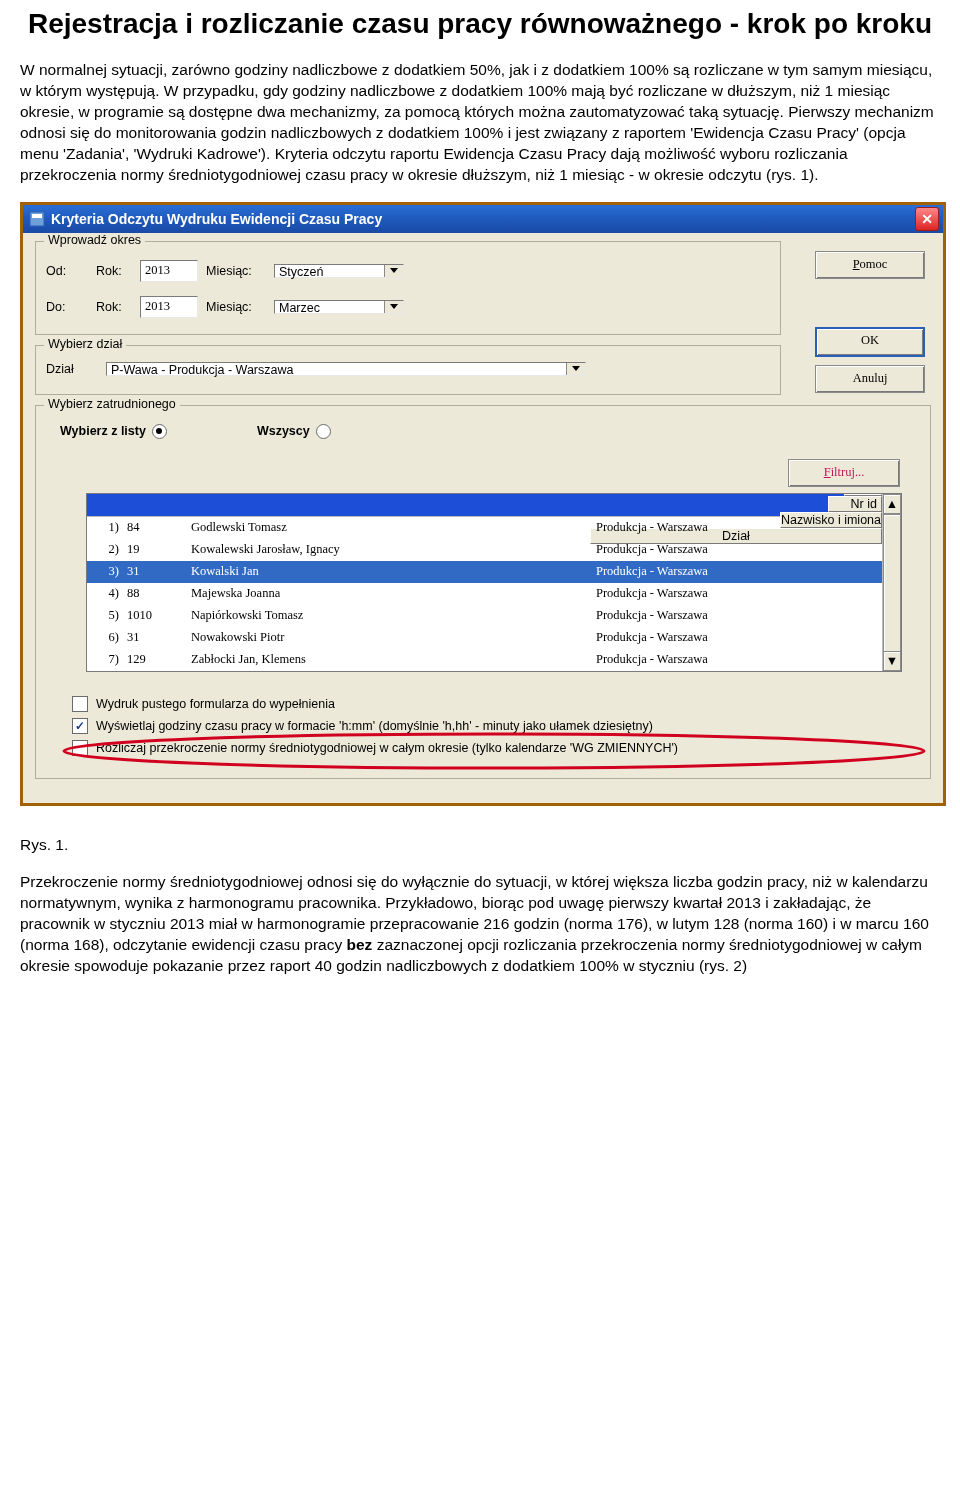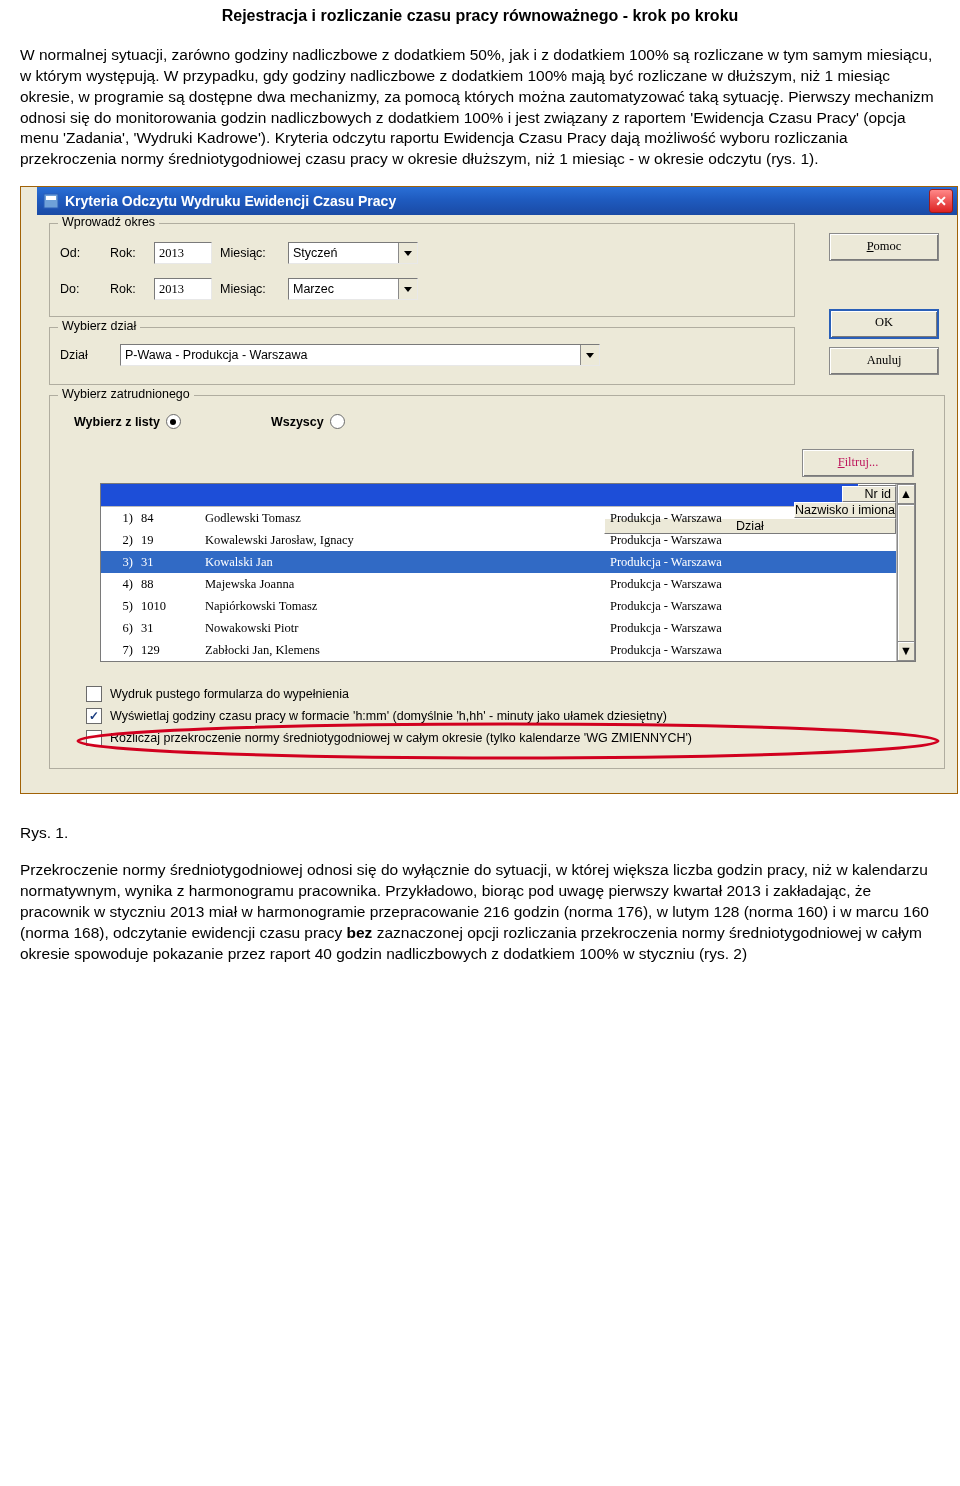--- a/index.html
+++ b/index.html
@@ -10,21 +10,21 @@
     color: #000;
   }
   .page {
     width: 960px;
     margin: 0 auto;
     padding: 0 20px 30px 20px;
     box-sizing: border-box;
   }
   h1.title {
     text-align: center;
-    font-size: 16px;
+    font-size: 28px;
     font-weight: bold;
     margin: 6px 0 18px 0;
     line-height: 1.3;
   }
   p.body {
     font-size: 15.5px;
     line-height: 1.35;
     margin: 0 0 16px 0;
     text-align: left;
   }
@@ -33,23 +33,22 @@
     margin: 30px 0 18px 0;
   }
   .bold { font-weight: bold; text-align: right; }
 
   
   .dialog {
     width: 920px;
     margin: 14px 0;
     font-family: Tahoma, Verdana, sans-serif;
     font-size: 12.5px;
-    border: 1px solid #a16207;
-    background: #ece9d8;
-    padding-left: 16px;
+    border: 3px solid #a16207;
+    background: #ece9d8;
   }
   .titlebar {
     background: linear-gradient(to bottom, #2a6fd6 0%, #1f5bbf 45%, #1a4aa5 100%);
     color: #fff;
     display: flex;
     align-items: center;
     height: 28px;
     padding: 0 4px 0 6px;
     font-weight: bold;
     font-size: 14px;
@@ -144,24 +143,23 @@
     font-size: 12.5px;
   }
   .year-input { width: 58px; }
   .combo {
     position: relative;
     background: #fff;
     border-top: 1px solid #7a7a7a;
     border-left: 1px solid #7a7a7a;
     border-right: 1px solid #e8e8e8;
     border-bottom: 1px solid #e8e8e8;
-    height: 22px;
+    height: 14px;
     box-sizing: border-box;
     display: inline-flex;
-    align-items: center;
     padding-left: 4px;
     padding-right: 22px;
   }
   .combo .arrow {
     position: absolute;
     right: 0; top: 0; bottom: 0;
     width: 18px;
     background: #ece9d8;
     border-left: 1px solid #8a8a8a;
     display: flex; align-items:center; justify-content:center;

